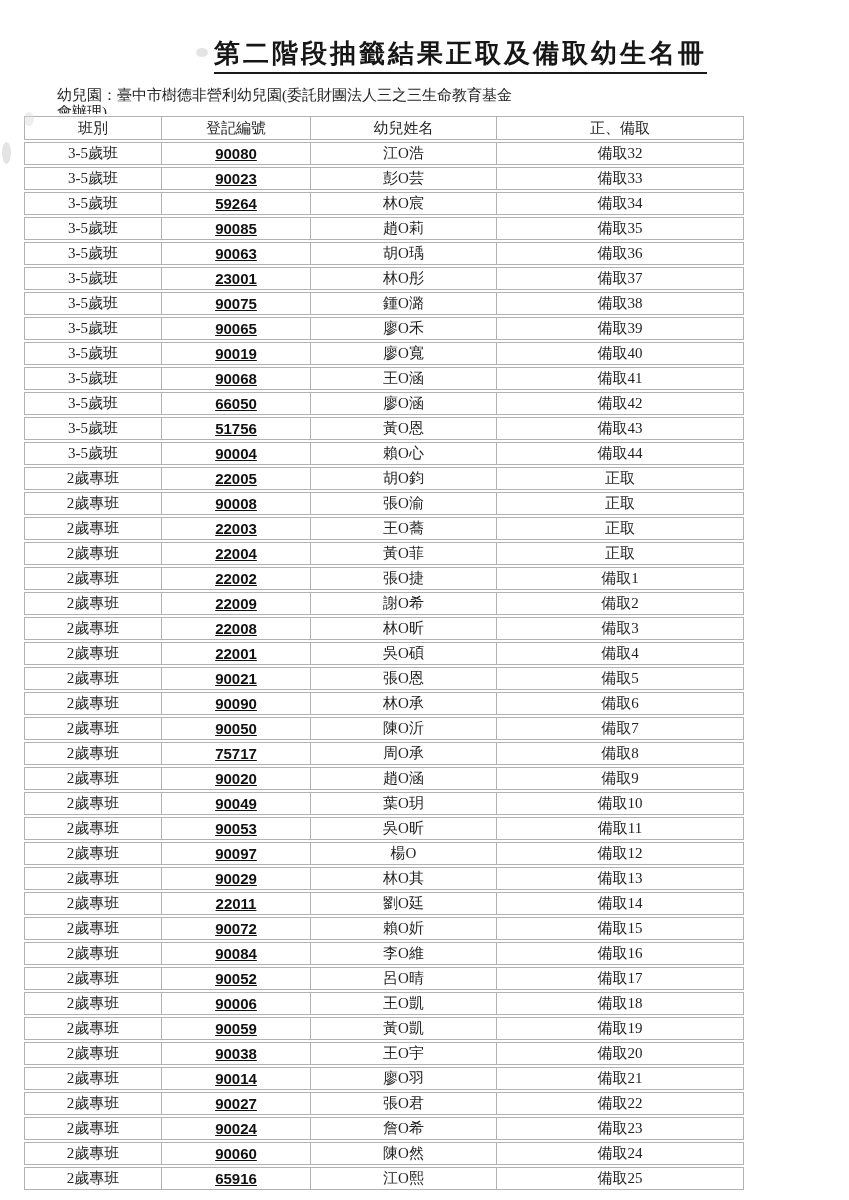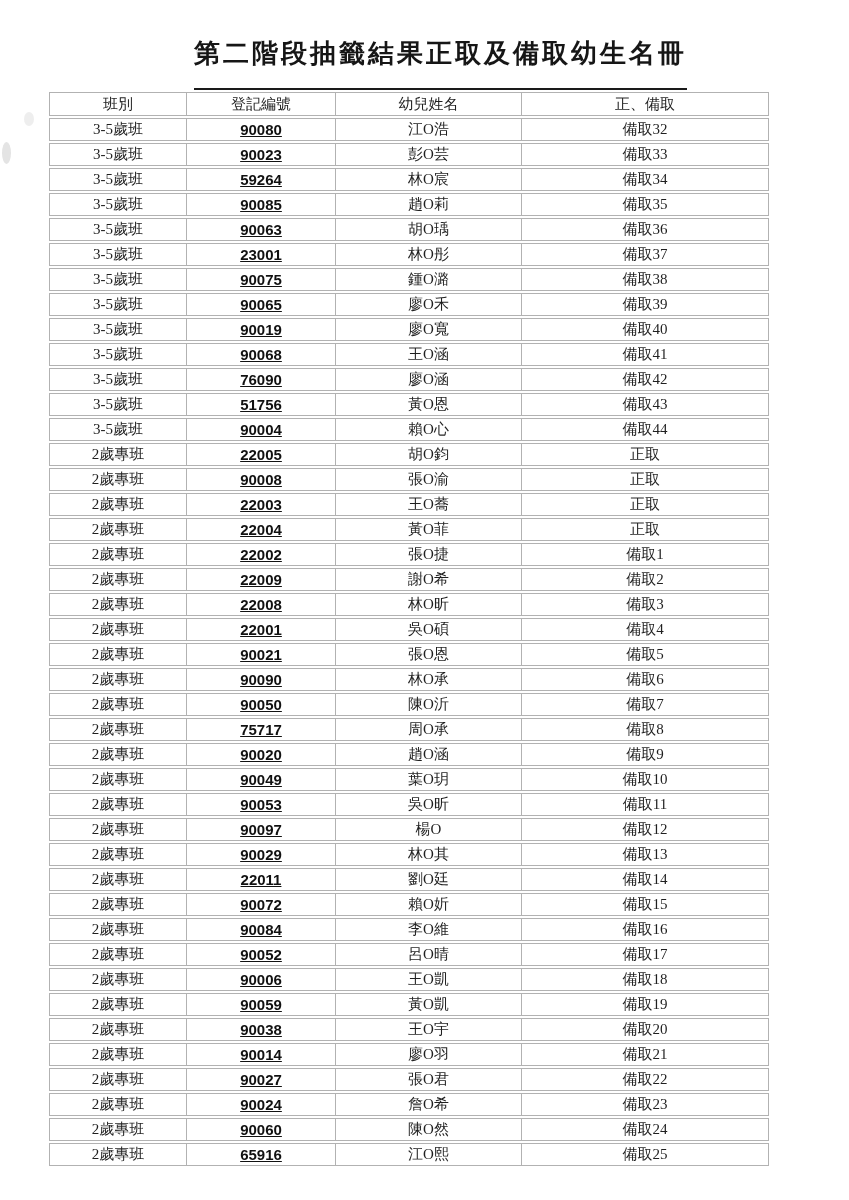--- a/index.html
+++ b/index.html
@@ -20,39 +20,39 @@
     width: 849px;
     height: 1200px;
   }
   .title-wrap {
     padding-top: 36px;
     text-align: center;
   }
   .title {
     display: inline-block;
     position: relative;
-    left: 16px;
+    left: 36px;
     font-size: 26px;
     font-weight: bold;
     letter-spacing: 3px;
     color: #161616;
     border-bottom: 2px solid #1a1a1a;
-    padding-bottom: 17px;
+    padding-bottom: 1px;
     white-space: nowrap;
   }
   .subtitle {
     margin: 13px 0 0 57px;
     font-size: 15px;
     line-height: 17px;
     height: 27px;              
     overflow: hidden;
     color: #242424;
   }
   table.roster {
-    margin-left: 49px;
+    margin-left: 24px;
     width: 720px;
     table-layout: fixed;
     border-collapse: separate;
     border-spacing: 0 2px;     
     font-size: 15px;
   }
   .roster th, .roster td {
     border-top: 1px solid #b2b2b2;
     border-bottom: 1px solid #b2b2b2;
     border-right: 1px solid #b2b2b2;
@@ -92,20 +92,24 @@
 <div class="page">
 
   <div class="smudge s1"></div>
   <div class="smudge s2"></div>
   <div class="smudge s3"></div>
 
   <div class="title-wrap">
     <span class="title">第二階段抽籤結果正取及備取幼生名冊</span>
   </div>
 
+  <div class="subtitle">
+    <div>幼兒園：臺中市樹德非營利幼兒園(委託財團法人三之三生命教育基金</div>
+    <div>會辦理)</div>
+  </div>
 
   <table class="roster">
     <colgroup>
       <col style="width:138px">
       <col style="width:149px">
       <col style="width:186px">
       <col style="width:247px">
     </colgroup>
     <thead>
       <tr>
@@ -171,21 +175,21 @@
           <td>備取40</td>
         </tr>
         <tr>
           <td>3-5歲班</td>
           <td class="reg">90068</td>
           <td>王O涵</td>
           <td>備取41</td>
         </tr>
         <tr>
           <td>3-5歲班</td>
-          <td class="reg">76090</td>
+          <td class="reg">66050</td>
           <td>廖O涵</td>
           <td>備取42</td>
         </tr>
         <tr>
           <td>3-5歲班</td>
           <td class="reg">51756</td>
           <td>黃O恩</td>
           <td>備取43</td>
         </tr>
         <tr>

